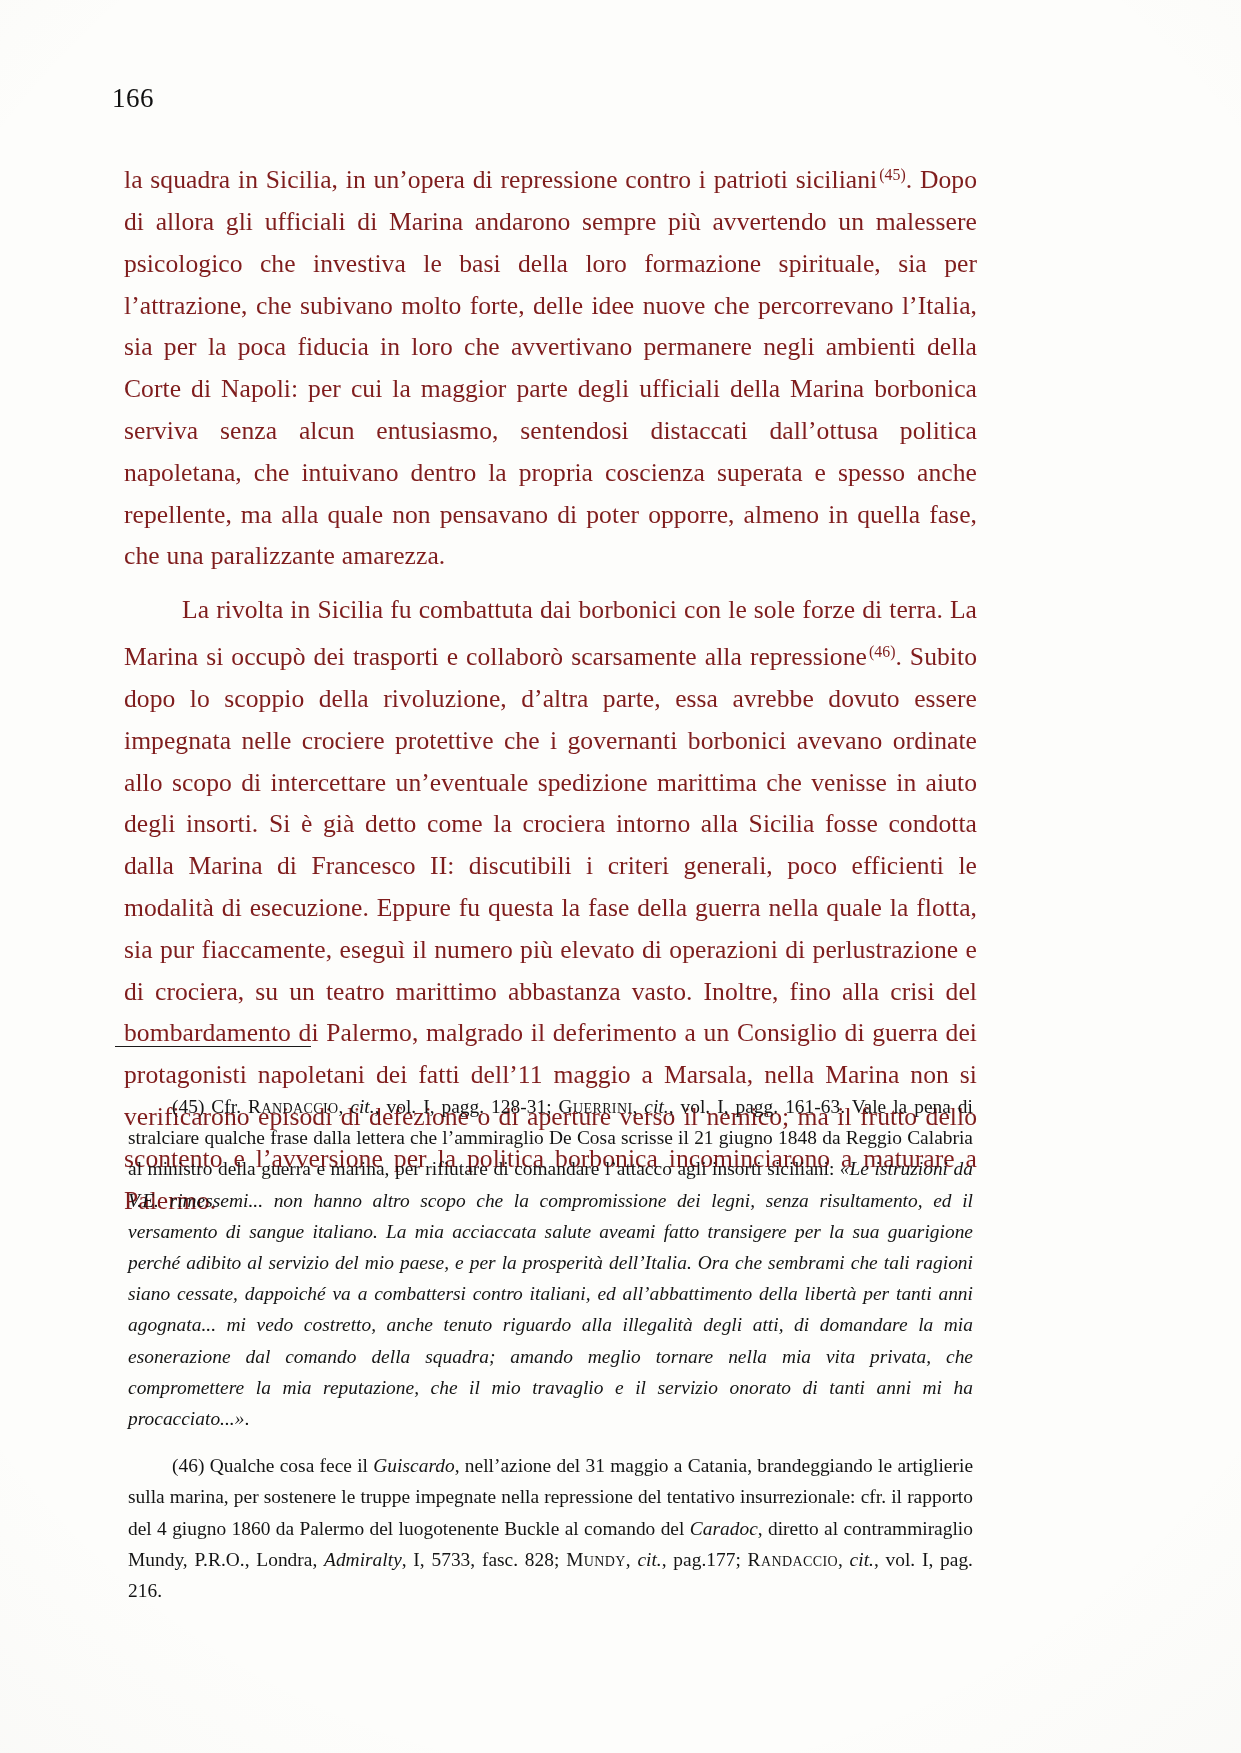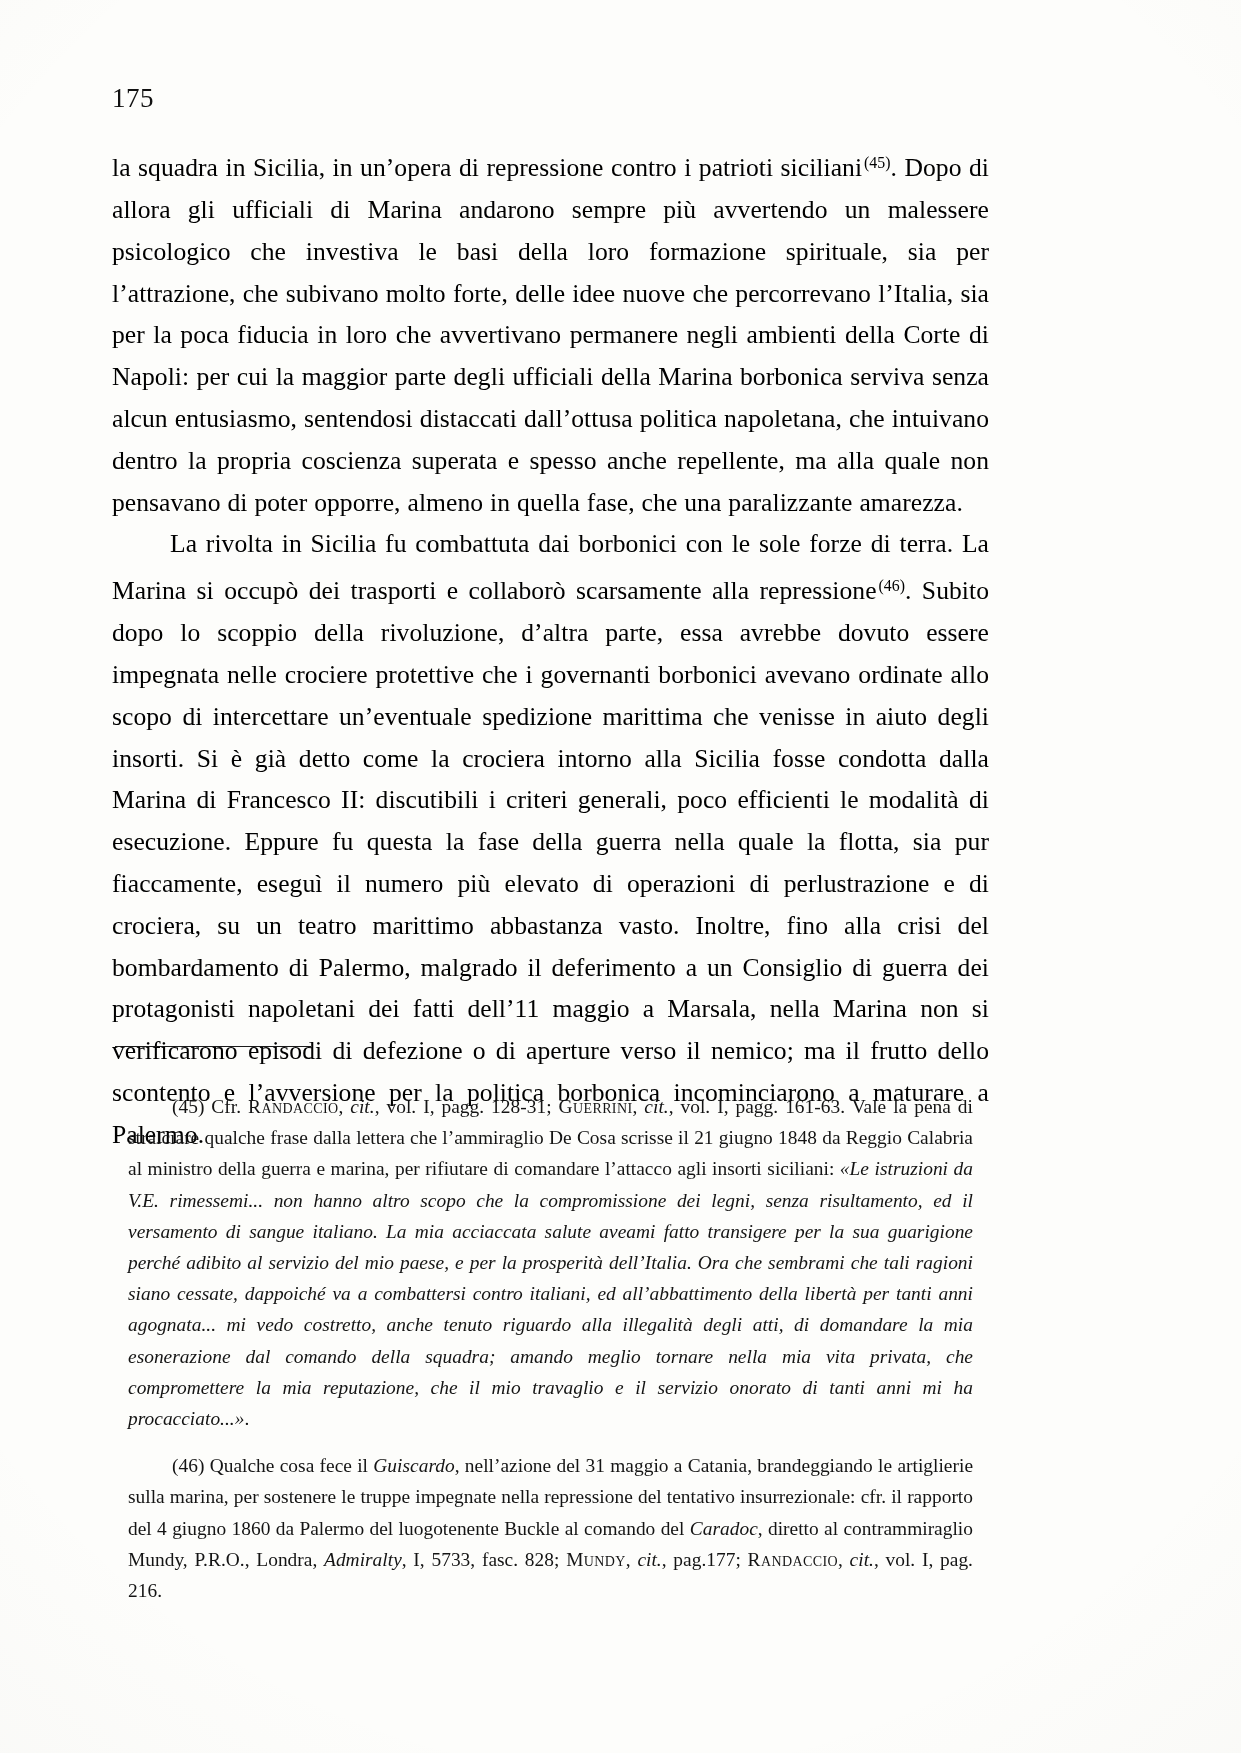--- a/index.html
+++ b/index.html
@@ -37,28 +37,28 @@
     letter-spacing: 0.5px;
     color: #111;
   }
   .textblock {
     position: absolute;
     left: 112px;
     top: 142px;
     width: 877px;
   }
   p.body {
-    margin: 0;
+    margin: 12px;
     font-size: 25.6px;
     line-height: 41.8px;
     text-align: justify;
     text-align-last: left;
     letter-spacing: 0.05px;
     word-spacing: 0.5px;
-    color: #000000;
+    color: #7f1d1d;
   }
   p.body + p.body {
     margin-top: 0;
   }
   p.indent {
     text-indent: 58px;
   }
   sup.fn {
     font-size: 0.62em;
     vertical-align: 0.52em;
@@ -103,21 +103,21 @@
     font-style: italic;
   }
 </style>
 </head>
 <body>
 
 <div class="page">
 
   <div class="scan-tone"></div>
 
-  <div class="folio">175</div>
+  <div class="folio">166</div>
 
   <div class="textblock" id="body-text-block">
       <p class="body"><span>la squadra in Sicilia, in un’opera di repressione contro i patrioti siciliani</span><sup class="fn">(45)</sup><span>. Dopo di allora gli ufficiali di Marina andarono sempre più avvertendo un malessere psicologico che investiva le basi della loro formazione spirituale, sia per l’attrazione, che subivano molto forte, delle idee nuove che percorrevano l’Italia, sia per la poca fiducia in loro che avvertivano permanere negli ambienti della Corte di Napoli: per cui la maggior parte degli ufficiali della Marina borbonica serviva senza alcun entusiasmo, sentendosi distaccati dall’ottusa politica napoletana, che intuivano dentro la propria coscienza superata e spesso anche repellente, ma alla quale non pensavano di poter opporre, almeno in quella fase, che una paralizzante amarezza.</span></p>
       <p class="body indent"><span>La rivolta in Sicilia fu combattuta dai borbonici con le sole forze di terra. La Marina si occupò dei trasporti e collaborò scarsamente alla repressione</span><sup class="fn">(46)</sup><span>. Subito dopo lo scoppio della rivoluzione, d’altra parte, essa avrebbe dovuto essere impegnata nelle crociere protettive che i governanti borbonici avevano ordinate allo scopo di intercettare un’eventuale spedizione marittima che venisse in aiuto degli insorti. Si è già detto come la crociera intorno alla Sicilia fosse condotta dalla Marina di Francesco II: discutibili i criteri generali, poco efficienti le modalità di esecuzione. Eppure fu questa la fase della guerra nella quale la flotta, sia pur fiaccamente, eseguì il numero più elevato di operazioni di perlustrazione e di crociera, su un teatro marittimo abbastanza vasto. Inoltre, fino alla crisi del bombardamento di Palermo, malgrado il deferimento a un Consiglio di guerra dei protagonisti napoletani dei fatti dell’11 maggio a Marsala, nella Marina non si verificarono episodi di defezione o di aperture verso il nemico; ma il frutto dello scontento e l’avversione per la politica borbonica incominciarono a maturare a Palermo.</span></p>
     </div>
 
   <div class="rule"></div>
 
   <div class="notes" id="footnotes-block">
       <p class="note first-note"><span>(45)  Cfr. </span><span class="sc">Randaccio</span><span>, </span><em class="it">cit.</em><span>, vol. I, pagg. 128-31; </span><span class="sc">Guerrini</span><span>, </span><em class="it">cit.</em><span>, vol. I, pagg. 161-63. Vale la pena di stralciare qualche frase dalla lettera che l’ammiraglio De Cosa scrisse il 21 giugno 1848 da Reggio Calabria al ministro della guerra e marina, per rifiutare di comandare l’attacco agli insorti siciliani: </span><em class="it">«Le istruzioni da V.E. rimessemi... non hanno altro scopo che la compromissione dei legni, senza risultamento, ed il versamento di sangue italiano. La mia acciaccata salute aveami fatto transigere per la sua guarigione perché adibito al servizio del mio paese, e per la prosperità dell’Italia. Ora che sembrami che tali ragioni siano cessate, dappoiché va a combattersi contro italiani, ed all’abbattimento della libertà per tanti anni agognata... mi vedo costretto, anche tenuto riguardo alla illegalità degli atti, di domandare la mia esonerazione dal comando della squadra; amando meglio tornare nella mia vita privata, che compromettere la mia reputazione, che il mio travaglio e il servizio onorato di tanti anni mi ha procacciato...»</em><span>.</span></p>

